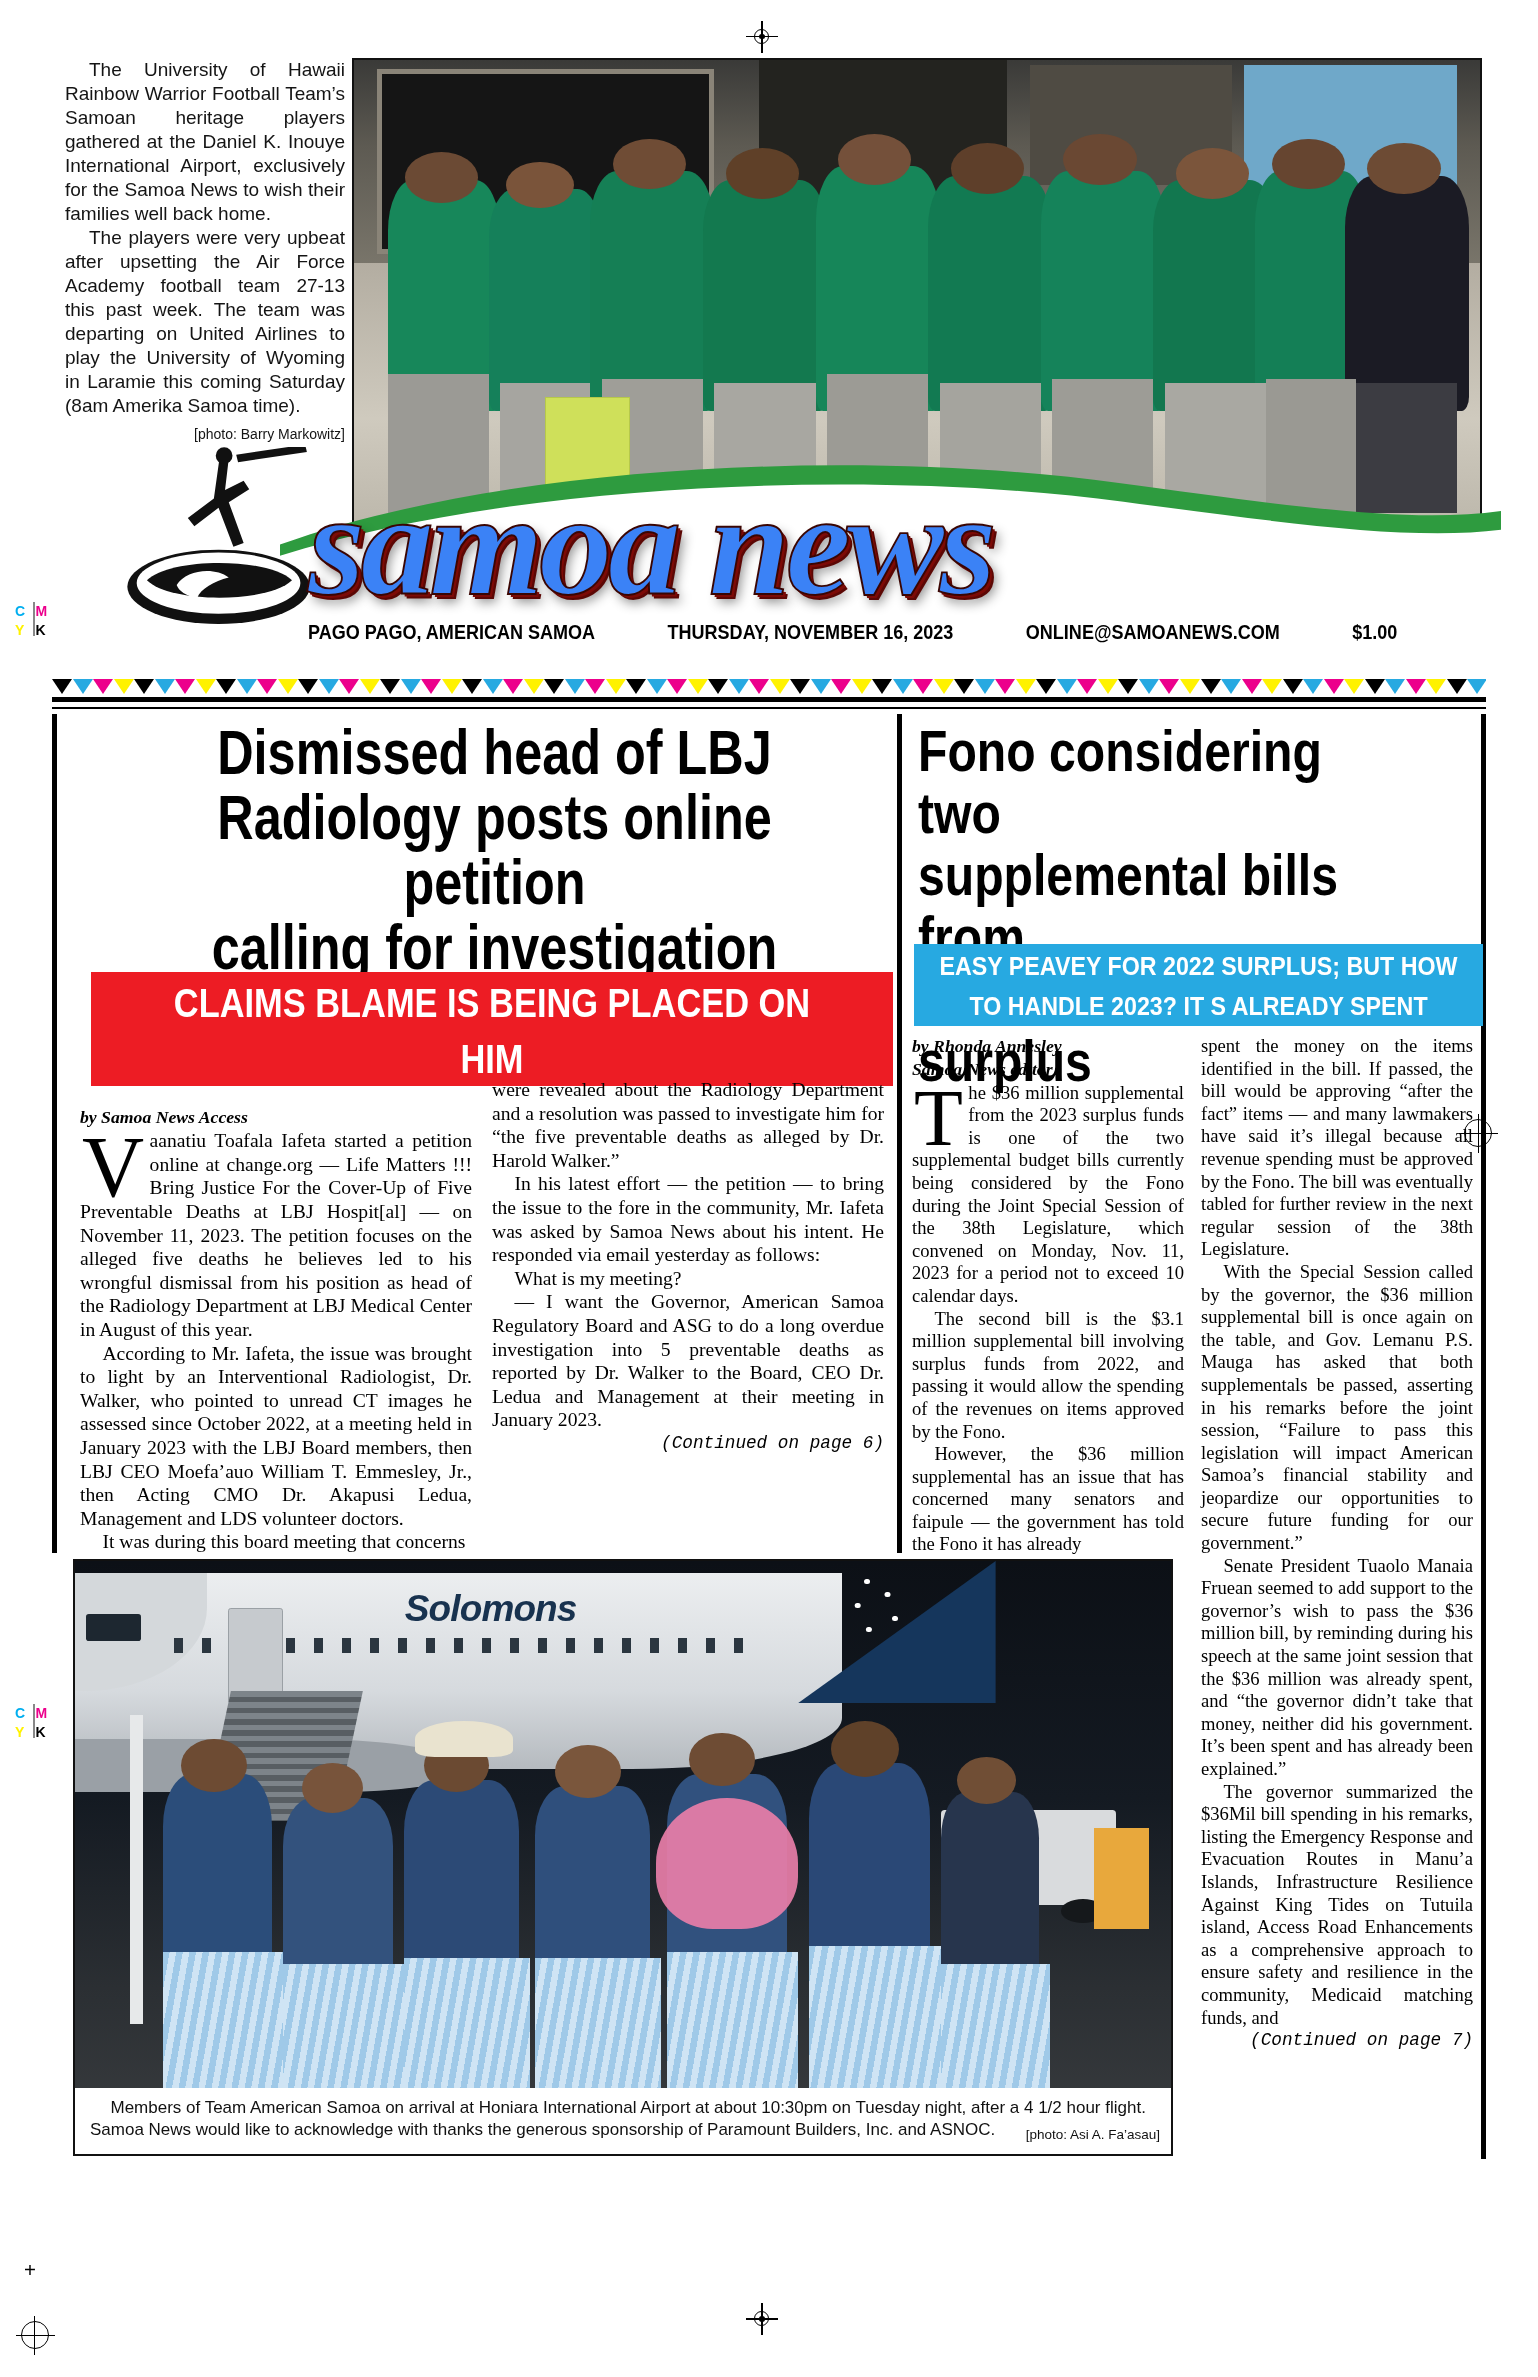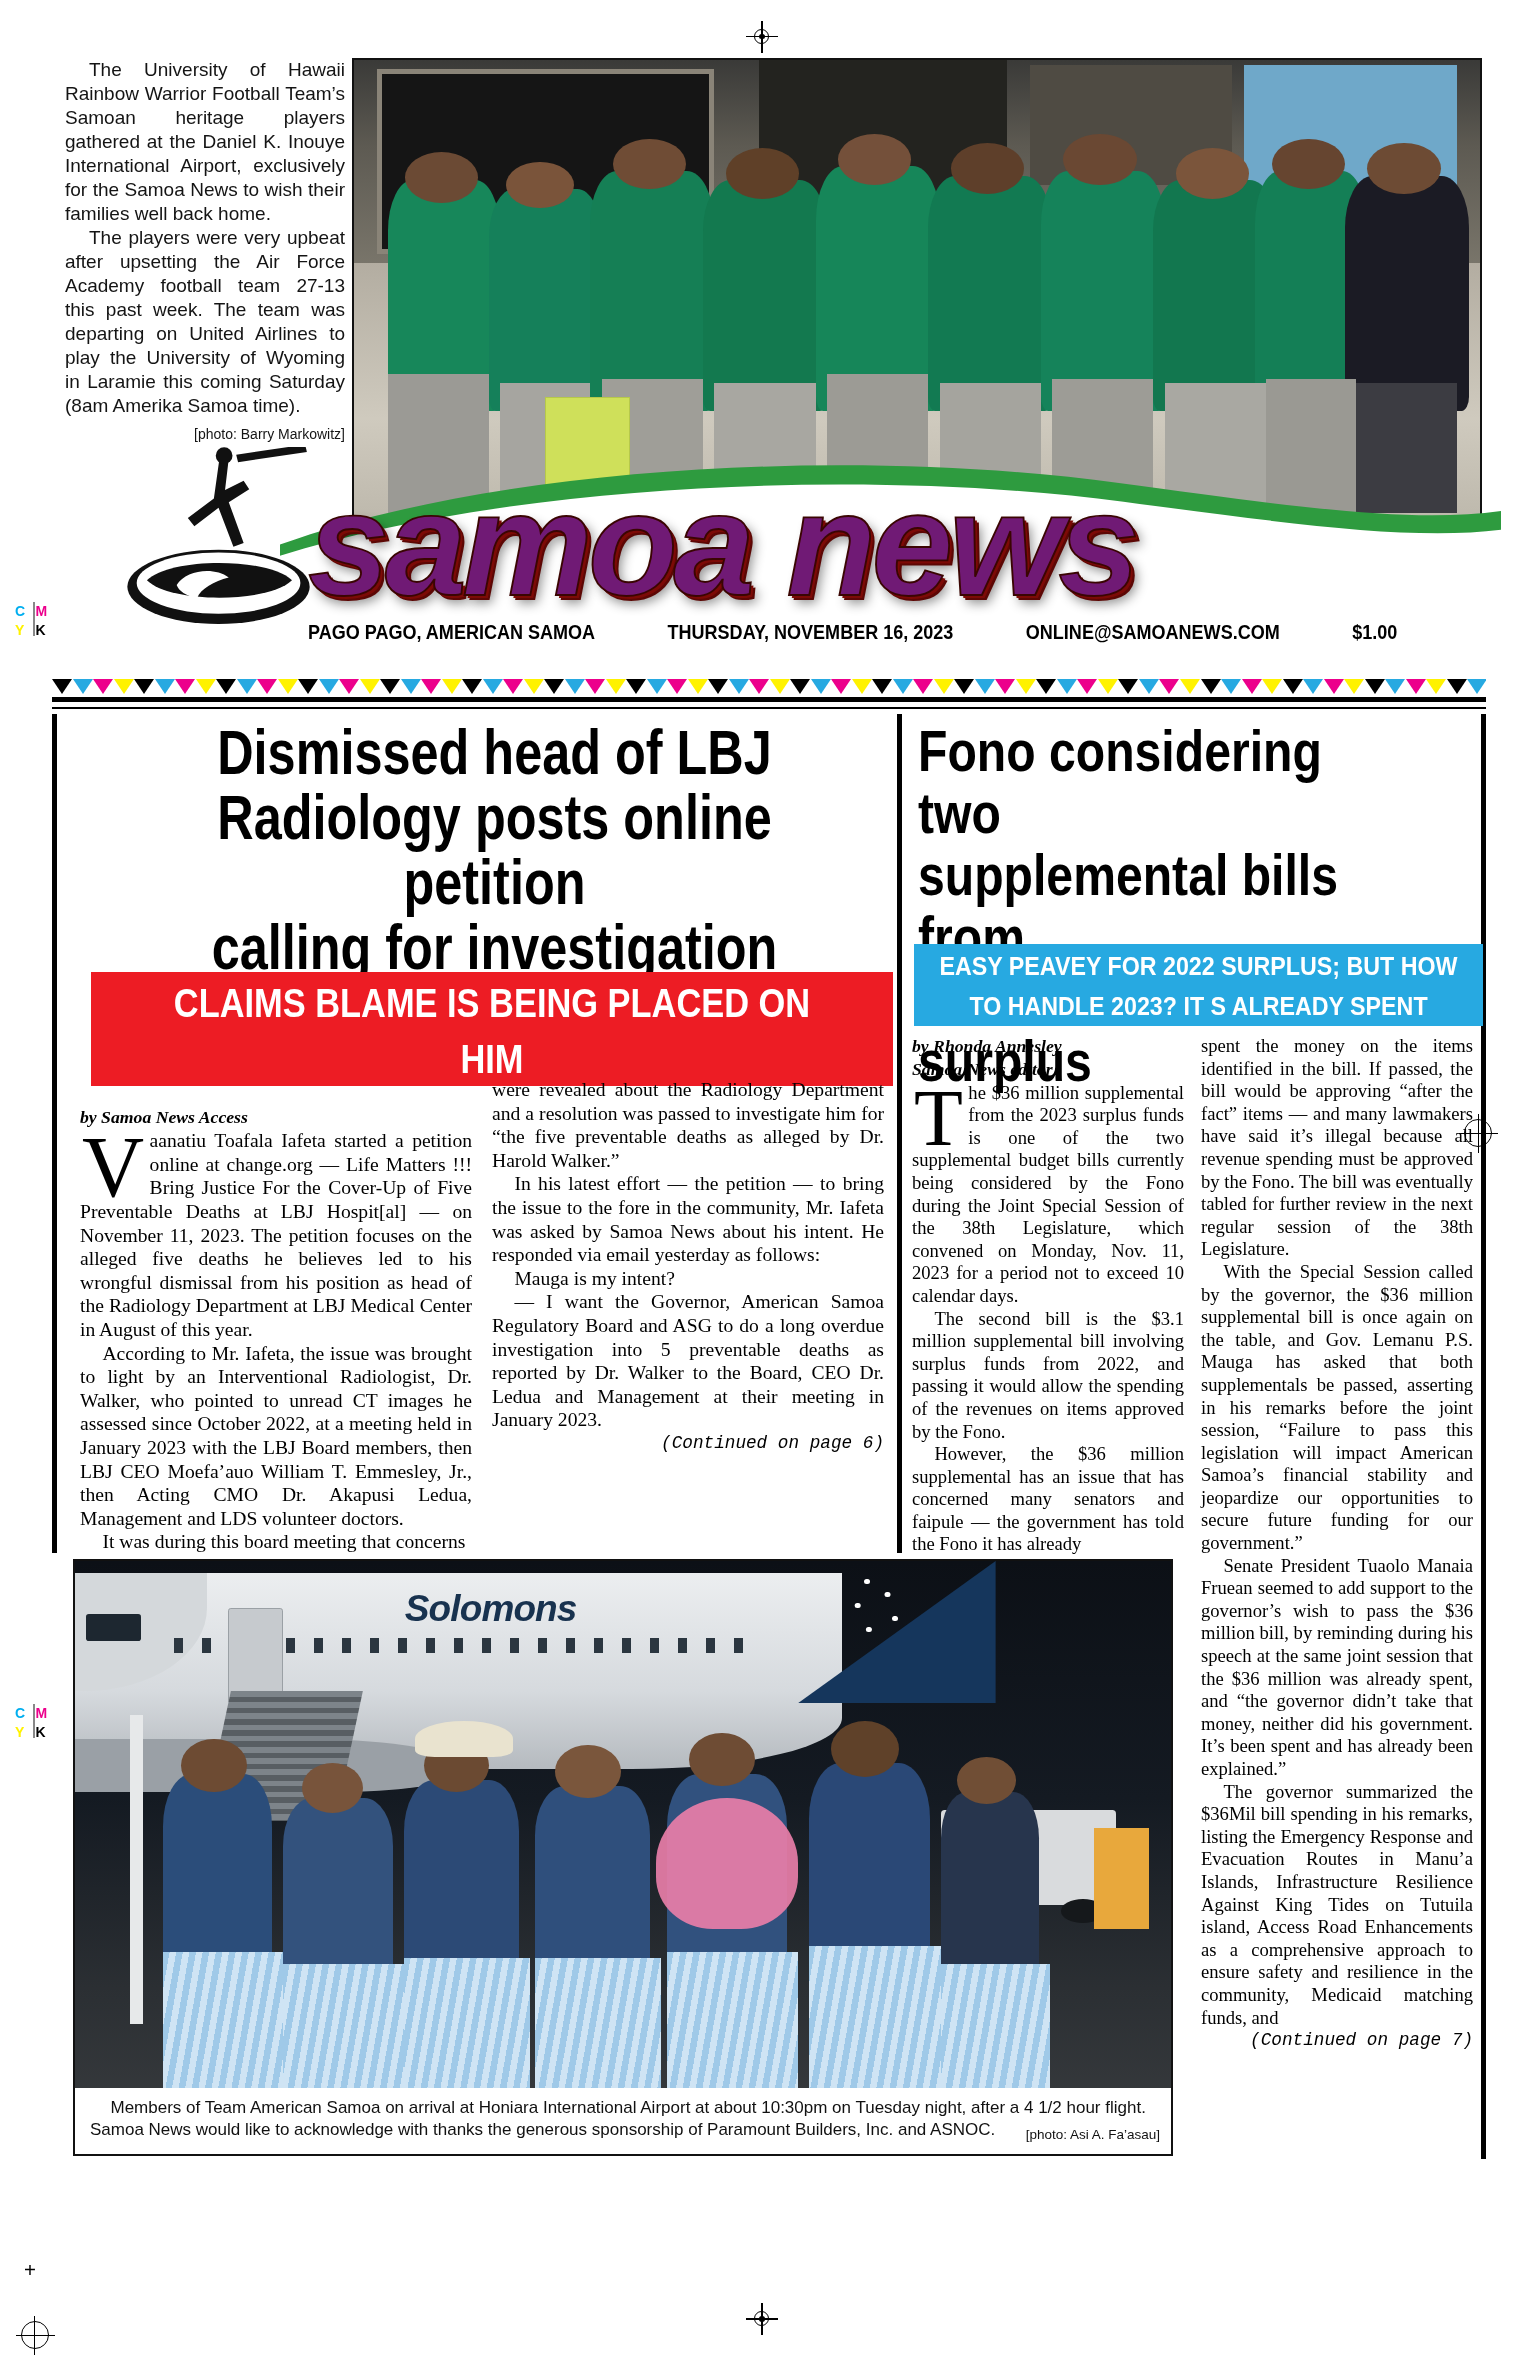--- a/index.html
+++ b/index.html
@@ -58,25 +58,25 @@
   .masthead { position:absolute; left:0px; top:438px; width:1538px; height:242px; }
 
   .logo-mark {
     position:absolute; left:119px; top:9.3px; width:200px; height:182px;
   }
 
   .swoosh { position:absolute; left:280px; top:17px; width:1221px; height:112px; overflow:hidden; }
 
   .samoanews {
     position:absolute; left:308px; top:34px; width:1203px; height:149px;
-    font-family:Liberation Sans, sans-serif;
+    font-family:Liberation Serif, serif;
     font-weight:700; font-style:italic;
     font-size:147px; line-height:145px;
     letter-spacing:-4.7px;
-    color:#701a75;
+    color:#3b82f6;
     text-shadow:
       2.8px 2.8px 0 #7c0a06, 4.7px 4.7px 0 #5c0704,
       6.5px 7.5px 11.2px rgba(0,0,0,.45);
     -webkit-text-stroke:1.9px #3a0502;
   }
 
   .dateline {
     position:absolute; left:308px; top:183px; width:1184px;
     font-family:"Liberation Sans", sans-serif;
     font-weight:700; font-size:19.6px; letter-spacing:0px;
@@ -391,21 +391,21 @@
   <div class="body-col" style="left:80px; top:1106px; width:392px;">
     <div class="byline">by Samoa News Access</div>
     <p class="dropcap-para noind"><span class="dropcap">V</span><span>aanatiu Toafala Iafeta started a petition online at change.org — Life Matters !!! Bring Justice For the Cover-Up of Five Preventable Deaths at LBJ Hospit[al] — on November 11, 2023. The petition focuses on the alleged five deaths he believes led to his wrongful dismissal from his position as head of the Radiology Department at LBJ Medical Center in August of this year.</span></p>
     <p>According to Mr. Iafeta, the issue was brought to light by an Interventional Radiologist, Dr. Walker, who pointed to unread CT images he assessed since October 2022, at a meeting held in January 2023 with the LBJ Board members, then LBJ CEO Moefa’auo William T. Emmesley, Jr., then Acting CMO Dr. Akapusi Ledua, Management and LDS volunteer doctors.</p>
     <p>It was during this board meeting that concerns</p>
   </div>
 
   <div class="body-col" style="left:492px; top:1078px; width:392px;">
     <p class="noind">were revealed about the Radiology Department and a resolution was passed to investigate him for “the five preventable deaths as alleged by Dr. Harold Walker.”</p>
     <p>In his latest effort — the petition — to bring the issue to the fore in the community, Mr. Iafeta was asked by Samoa News about his intent. He responded via email yesterday as follows:</p>
-    <p>Mauga is my intent?</p>
+    <p>What is my meeting?</p>
     <p>— I want the Governor, American Samoa Regulatory Board and ASG to do a long overdue investigation into 5 preventable deaths as reported by Dr. Walker to the Board, CEO Dr. Ledua and Management at their meeting in January 2023.</p>
     <p class="contd">(Continued on page 6)</p>
   </div>
 
   <div class="right-hed">
     <div>Fono considering two</div>
     <div>supplemental bills from</div>
     <div>2023 and 2022 surplus</div>
   </div>
 

